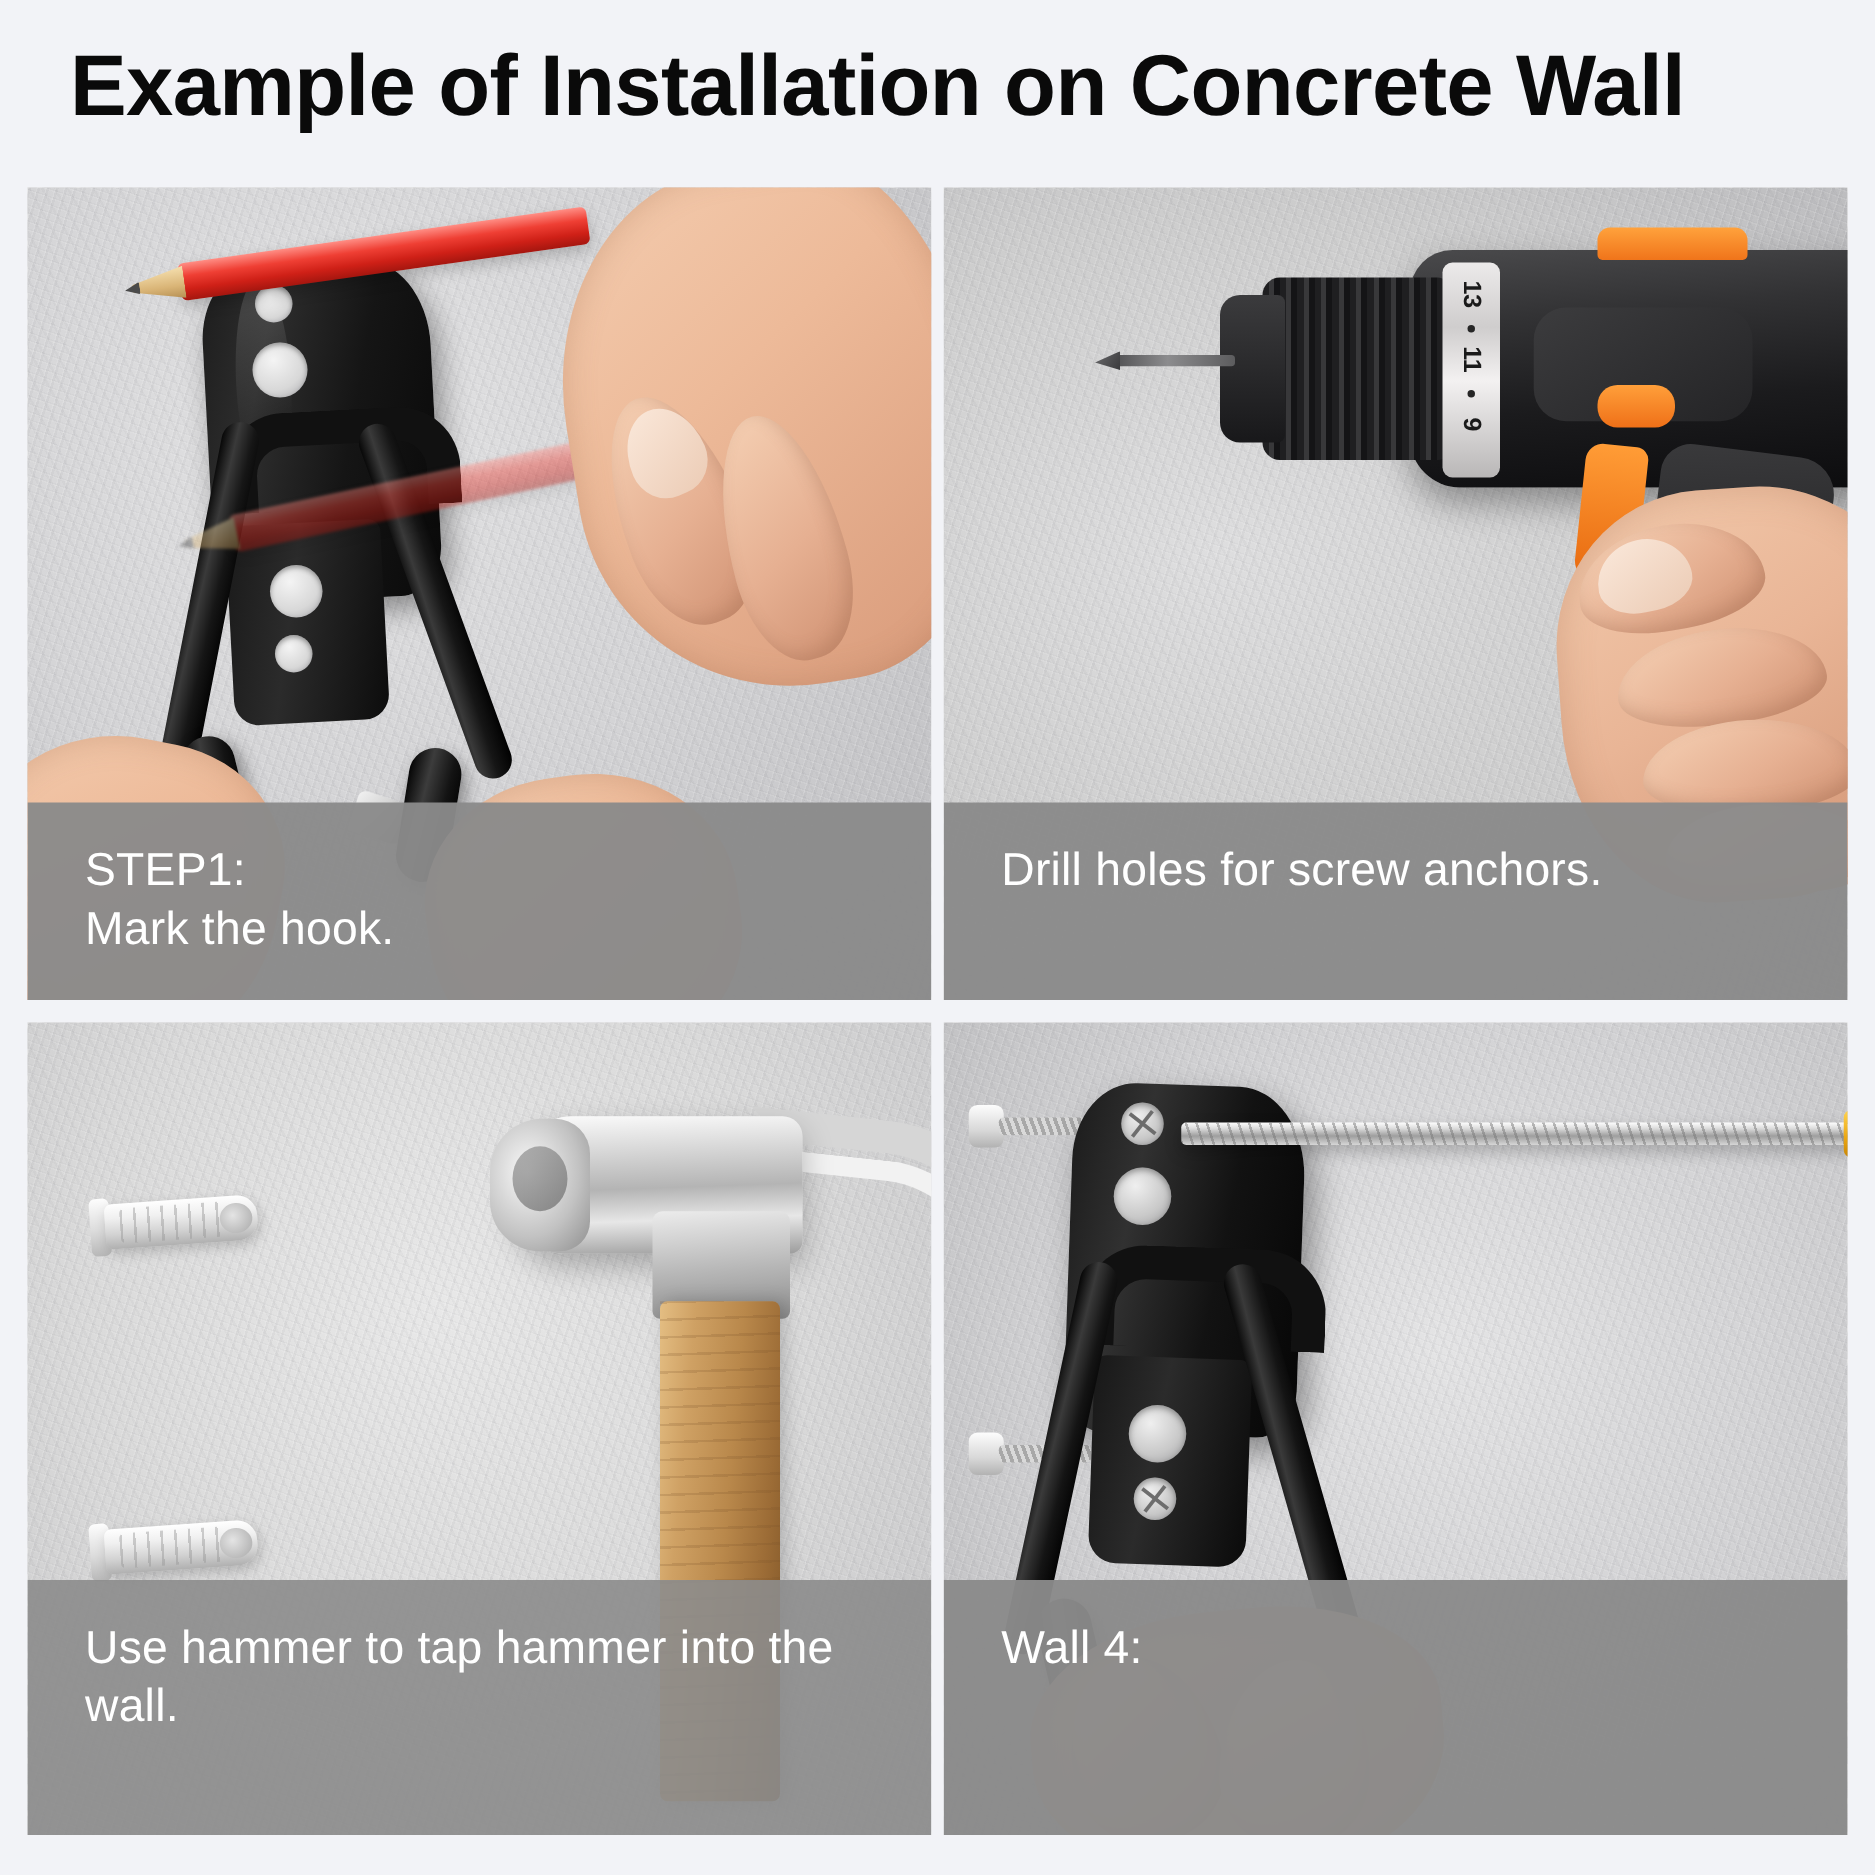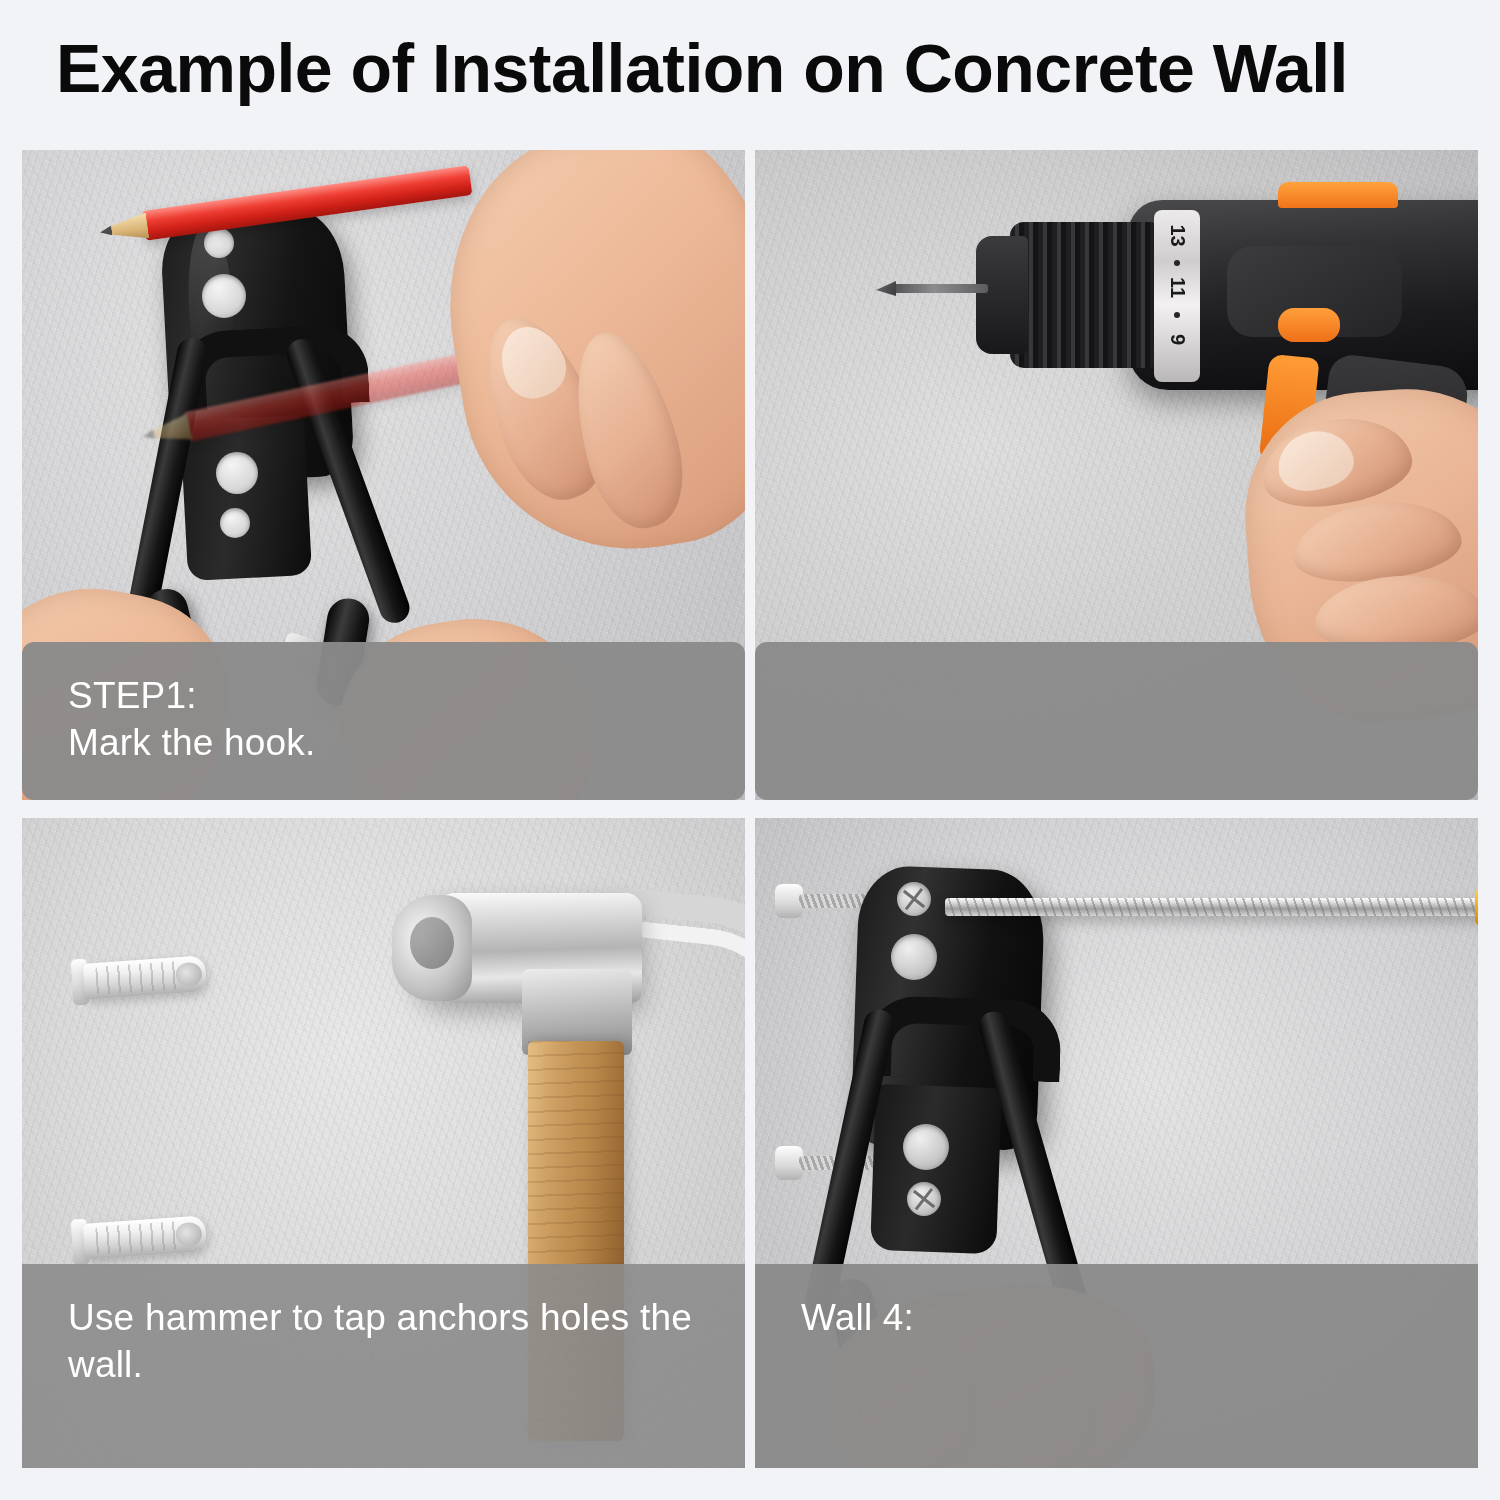--- a/index.html
+++ b/index.html
@@ -72,21 +72,21 @@
     padding:30px 0 34px 46px;
     box-sizing:border-box;
   }
   .caption.translucent{background:rgba(140,140,140,.90);}
   .cap-step,.cap-text{
     font-size:37px;line-height:47px;
     font-weight:normal;letter-spacing:.2px;
     margin:0;
     max-width:640px;
   }
-  .cap-h2{height:158px;border-radius:12px;}
+  .cap-h2{height:158px;}
   .cap-h3{height:204px;}
 
   
   .p1-hook{position:absolute;left:110px;top:40px;width:430px;height:560px;}
   .plate{
     position:absolute;left:34px;top:20px;width:182px;height:270px;
     background:linear-gradient(103deg,#1c1c1c 0%,#2e2e2e 26%,#151515 60%,#090909 100%);
     border-radius:46px 52px 34px 34px/60px 70px 40px 40px;
     transform:rotate(-3deg);
     box-shadow:6px 10px 22px rgba(0,0,0,.38);
@@ -525,20 +525,21 @@
         <div class="p2-hand">
           <span class="finger" style="left:20px;top:26px;width:150px;height:84px;transform:rotate(-6deg);"></span>
           <span class="nail" style="left:36px;top:36px;width:76px;height:58px;transform:rotate(-8deg);"></span>
           <span class="finger" style="left:46px;top:112px;width:168px;height:76px;transform:rotate(-3deg);"></span>
           <span class="finger" style="left:62px;top:186px;width:172px;height:74px;transform:rotate(1deg);"></span>
           <span class="finger" style="left:76px;top:254px;width:170px;height:72px;transform:rotate(4deg);"></span>
         </div>
       </div>
 
       <div class="caption cap-h2">
+        <p class="cap-text">Drill holes for screw anchors.</p>
       </div>
     </div>
 
     <div class="panel">
       <div class="wall wall-c">
         <div class="wall-tint"></div>
       </div>
 
       <div class="anchor a1">
         <span class="flange"></span>
@@ -554,21 +555,21 @@
       <div class="hammer">
         <div class="hammer-claw"></div>
         <div class="hammer-claw2"></div>
         <div class="hammer-head"></div>
         <div class="hammer-face"></div>
         <div class="hammer-neck"></div>
         <div class="hammer-handle"></div>
       </div>
 
       <div class="caption cap-h3 translucent">
-        <p class="cap-text">Use hammer to tap anchors holes the wall.</p>
+        <p class="cap-text">Use hammer to tap hammer into the wall.</p>
       </div>
     </div>
 
     <div class="panel">
       <div class="wall wall-d">
         <div class="wall-tint"></div>
       </div>
 
       <div class="p4-hook">
         <div class="wallanchor w1">

